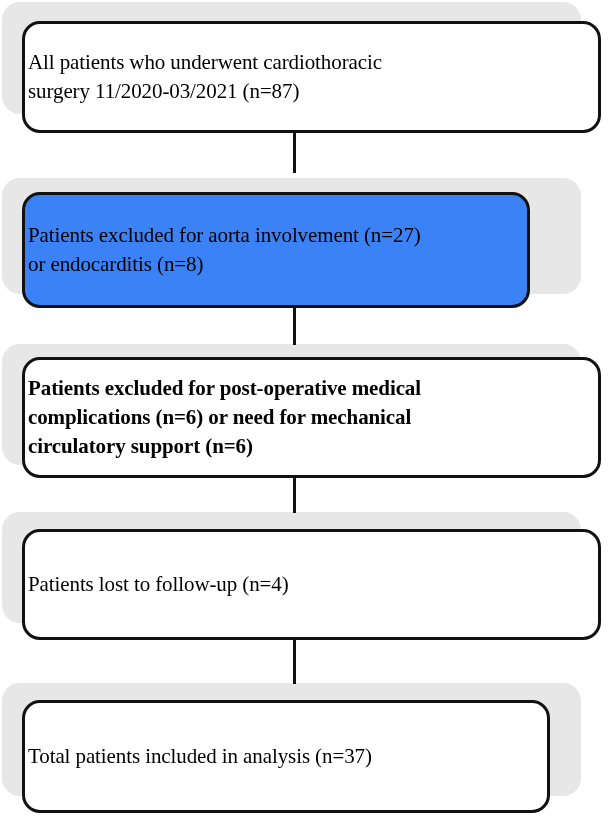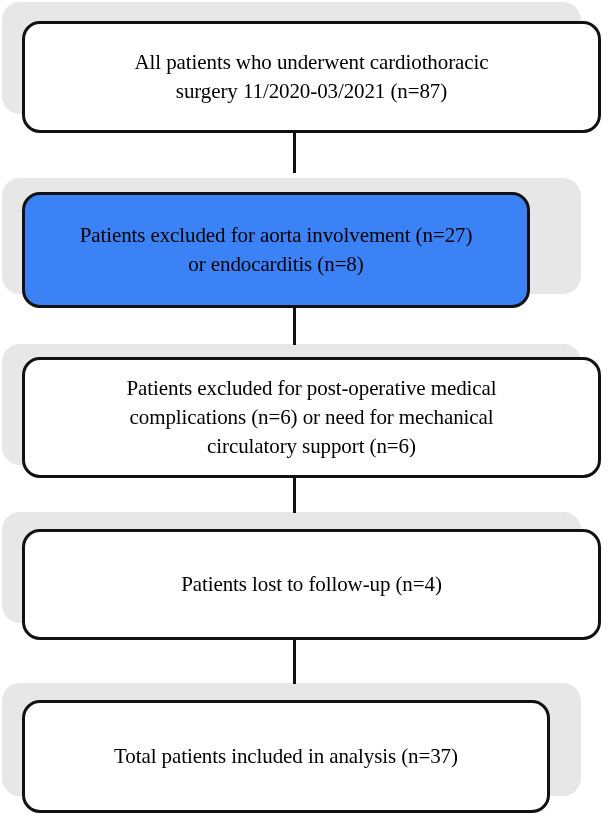--- a/index.html
+++ b/index.html
@@ -45,21 +45,20 @@
     box-sizing: border-box;
     z-index: 2;
     display: flex;
     align-items: center;
     justify-content: center;
   }
 
   .node-text {
     display: block;
     width: 100%;
-    text-align: center;
     font-size: 21px;
     line-height: 29px;
     color: #000000;
     letter-spacing: -0.1px;
     padding: 0 3px;
     box-sizing: border-box;
     white-space: pre-line;
   }
 
   
@@ -87,21 +86,21 @@
     </div>
     <div class="node">
       <div class="node-shadow" style="left: 2px; top: 178px; width: 579px; height: 116px; background: rgb(231, 231, 231);"></div>
       <div class="node-box" style="left: 22px; top: 192px; width: 508px; height: 116px; border-color: rgb(17, 17, 17); background: #3b82f6;">
         <span class="node-text" style="color: rgb(0, 0, 0);">Patients excluded for aorta involvement (n=27)
 or endocarditis (n=8)</span>
       </div>
     </div>
     <div class="node">
       <div class="node-shadow" style="left: 2px; top: 344px; width: 579px; height: 121px; background: rgb(231, 231, 231);"></div>
-      <div class="node-box" style="left: 22px; top: 357px; width: 579px; height: 121px; border-color: rgb(17, 17, 17); background: rgb(255, 255, 255);">
+      <div class="node-box" style="left: 22px; top: 357px; width: 579px; height: 121px; border-color: rgb(17, 17, 17); background: rgb(255, 255, 255); font-weight: bold;">
         <span class="node-text" style="color: rgb(0, 0, 0);">Patients excluded for post-operative medical
 complications (n=6) or need for mechanical
 circulatory support (n=6)</span>
       </div>
     </div>
     <div class="node">
       <div class="node-shadow" style="left: 2px; top: 512px; width: 579px; height: 111px; background: rgb(231, 231, 231);"></div>
       <div class="node-box" style="left: 22px; top: 529px; width: 579px; height: 111px; border-color: rgb(17, 17, 17); background: rgb(255, 255, 255);">
         <span class="node-text" style="color: rgb(0, 0, 0);">Patients lost to follow-up (n=4)</span>
       </div>

